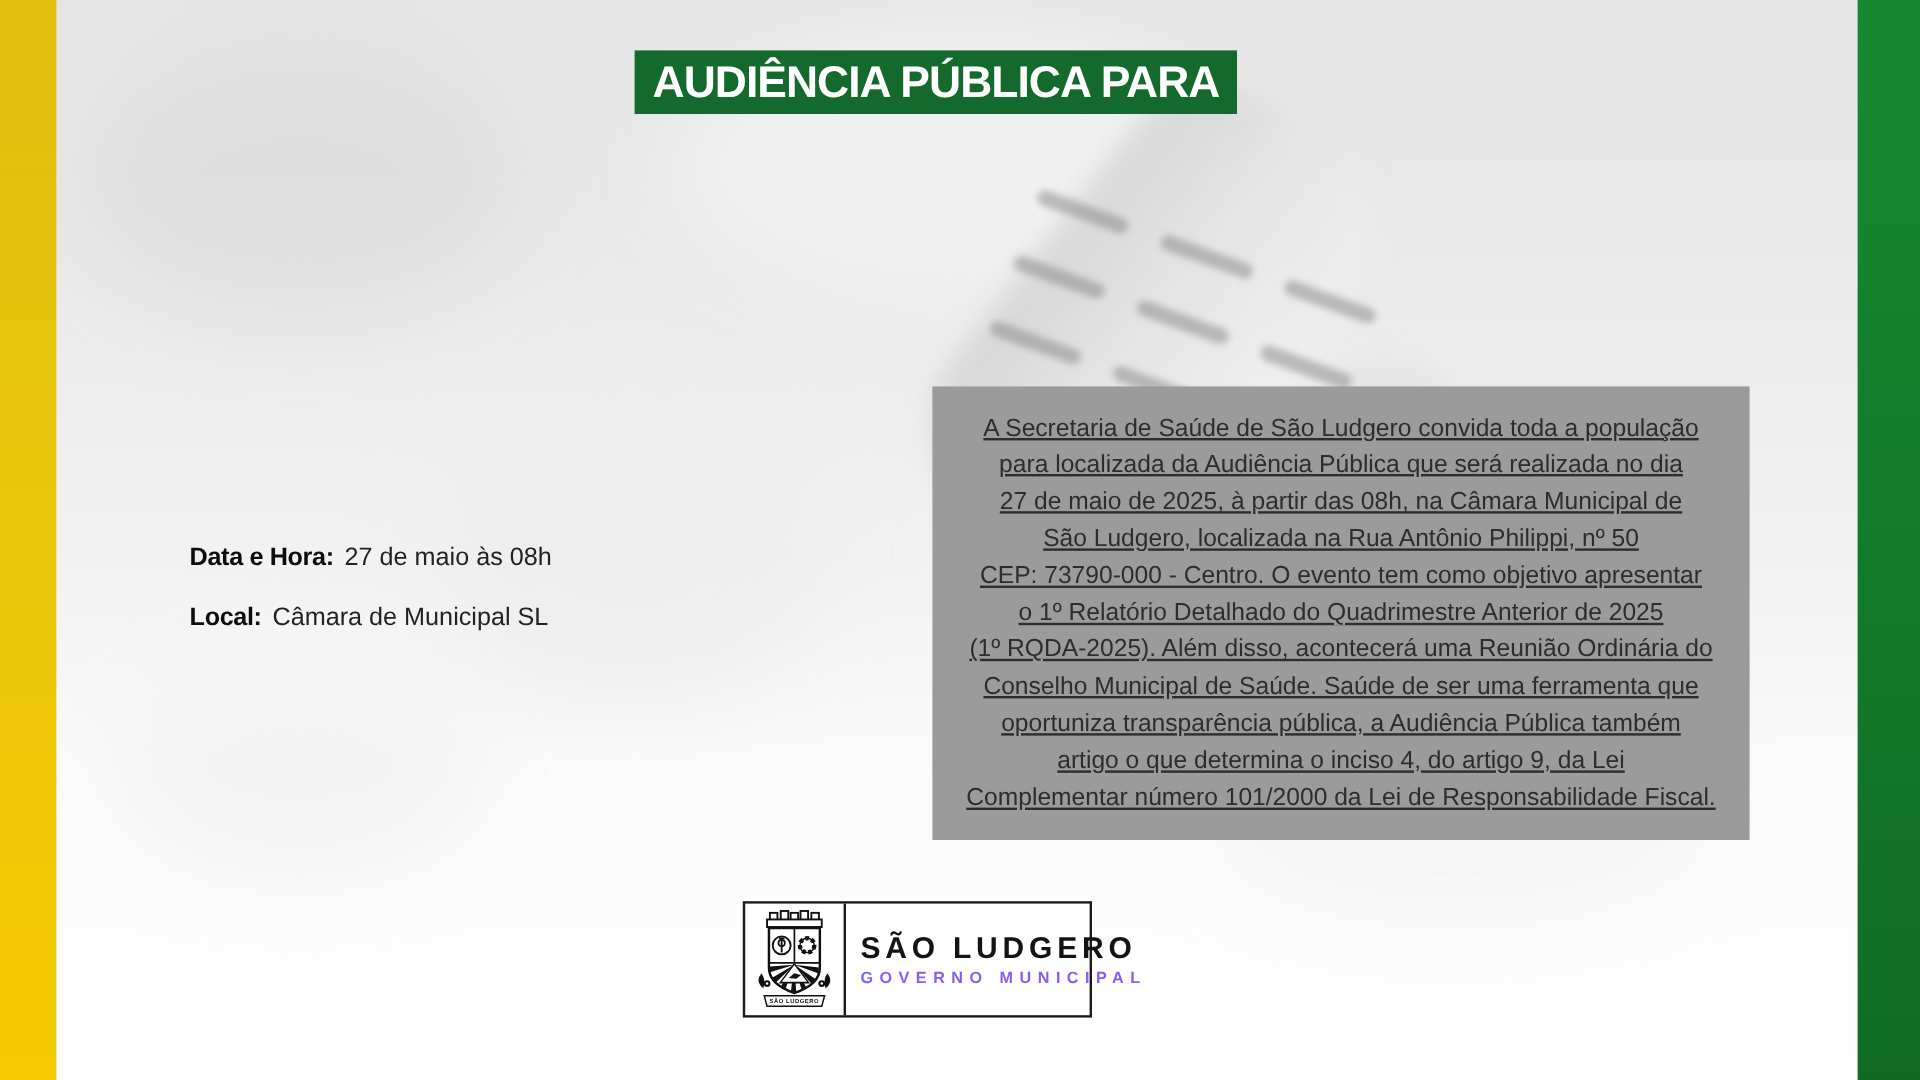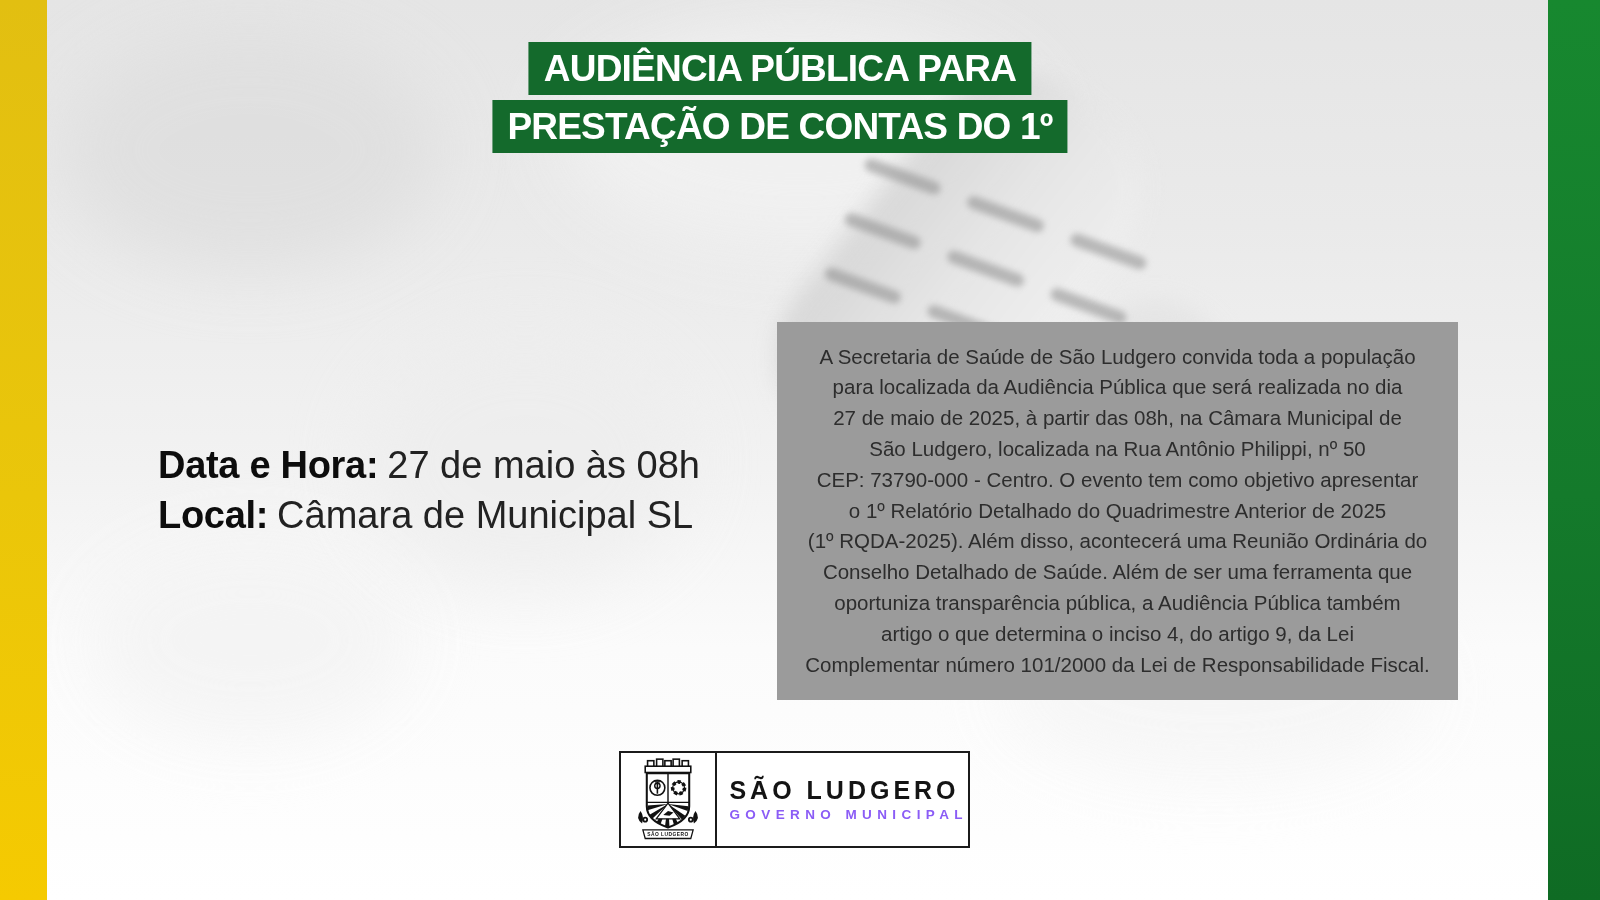--- a/index.html
+++ b/index.html
@@ -34,30 +34,30 @@
   .stripe-left{position:absolute;left:0;top:0;width:47px;height:900px;z-index:6;
     background:linear-gradient(180deg,#e2bf11 0%,#eac60a 55%,#f5ca01 100%);}
   .stripe-right{position:absolute;right:0;top:0;width:52px;height:900px;z-index:6;
     background:linear-gradient(180deg,#17882f 0%,#147a2b 55%,#0f6b24 100%);}
   
   .title-wrap{position:absolute;left:780px;top:42px;transform:translateX(-50%);
     display:flex;flex-direction:column;align-items:center;gap:5px;z-index:3;}
   .title-line{background:#146a2c;color:#ffffff;font-weight:bold;font-size:37px;line-height:41px;
     padding:6px 15px;letter-spacing:-0.8px;white-space:nowrap;}
   
-  .event-info{position:absolute;left:158px;top:440px;z-index:3;font-size:38px;line-height:50px;color:#222222;}
+  .event-info{position:absolute;left:158px;top:440px;z-index:3;font-size:21px;line-height:50px;color:#222222;}
   .event-line{white-space:nowrap;}
   .label-bold{font-weight:bold;color:#0d0d0d;margin-right:9px;letter-spacing:-0.3px;}
   
   .desc-box{position:absolute;left:777px;top:322px;width:681px;height:378px;background:#9b9b9b;
     z-index:3;display:flex;flex-direction:column;justify-content:center;align-items:center;
     text-align:center;color:#2d2d2d;font-size:20.5px;line-height:30.8px;box-sizing:border-box;padding:6px 8px;}
-  .desc-line{white-space:nowrap;}
+  .desc-line{white-space:nowrap;text-decoration:underline;}
   
-  .logo-box{position:absolute;left:619px;top:751px;width:351px;height:97px;background:#ffffff;
+  .logo-box{position:absolute;left:619px;top:751px;width:291px;height:97px;background:#ffffff;
     border:2px solid #1b1b1b;box-sizing:border-box;display:flex;z-index:4;}
   .crest-cell{width:99px;border-right:2px solid #1b1b1b;box-sizing:border-box;
     display:flex;align-items:center;justify-content:center;}
   .text-cell{flex:1;display:flex;flex-direction:column;justify-content:center;padding-left:12px;}
   .org-name{font-size:25px;font-weight:bold;letter-spacing:4px;color:#141414;line-height:27px;white-space:nowrap;}
   .org-sub{font-size:13.5px;font-weight:bold;letter-spacing:5.4px;color:#8b5cf6;margin-top:3px;white-space:nowrap;}
   .crest-svg{display:block;}
 </style>
 </head>
 <body>
@@ -81,41 +81,40 @@
     <div class="slit"></div>
       <div class="slit"></div>
       <div class="slit"></div>
   </div>
 
   <div class="stripe-left"></div>
   <div class="stripe-right"></div>
 
   <div class="title-wrap">
     <div class="title-line">AUDIÊNCIA PÚBLICA PARA</div>
-    <div class="title-line">PRESTAÇÃO DE CONTAS DO 1º</div>
   </div>
 
   <div class="event-info">
     <div class="event-line">
       <span class="label-bold">Data e Hora:</span><span>27 de maio às 08h</span>
     </div>
     <div class="event-line">
       <span class="label-bold">Local:</span><span>Câmara de Municipal SL</span>
     </div>
   </div>
 
   <div class="desc-box">
     <div class="desc-line">A Secretaria de Saúde de São Ludgero convida toda a população</div>
     <div class="desc-line">para localizada da Audiência Pública que será realizada no dia</div>
     <div class="desc-line">27 de maio de 2025, à partir das 08h, na Câmara Municipal de</div>
     <div class="desc-line">São Ludgero, localizada na Rua Antônio Philippi, nº 50</div>
     <div class="desc-line">CEP: 73790-000 - Centro. O evento tem como objetivo apresentar</div>
     <div class="desc-line">o 1º Relatório Detalhado do Quadrimestre Anterior de 2025</div>
     <div class="desc-line">(1º RQDA-2025). Além disso, acontecerá uma Reunião Ordinária do</div>
-    <div class="desc-line">Conselho Detalhado de Saúde. Além de ser uma ferramenta que</div>
+    <div class="desc-line">Conselho Municipal de Saúde. Saúde de ser uma ferramenta que</div>
     <div class="desc-line">oportuniza transparência pública, a Audiência Pública também</div>
     <div class="desc-line">artigo o que determina o inciso 4, do artigo 9, da Lei</div>
     <div class="desc-line">Complementar número 101/2000 da Lei de Responsabilidade Fiscal.</div>
   </div>
 
   <div class="logo-box">
     <div class="crest-cell">
       <svg class="crest-svg" width="82" height="88" viewBox="0 0 100 112" xmlns="http://www.w3.org/2000/svg">
         <defs>
           <clipPath id="shieldClip">

